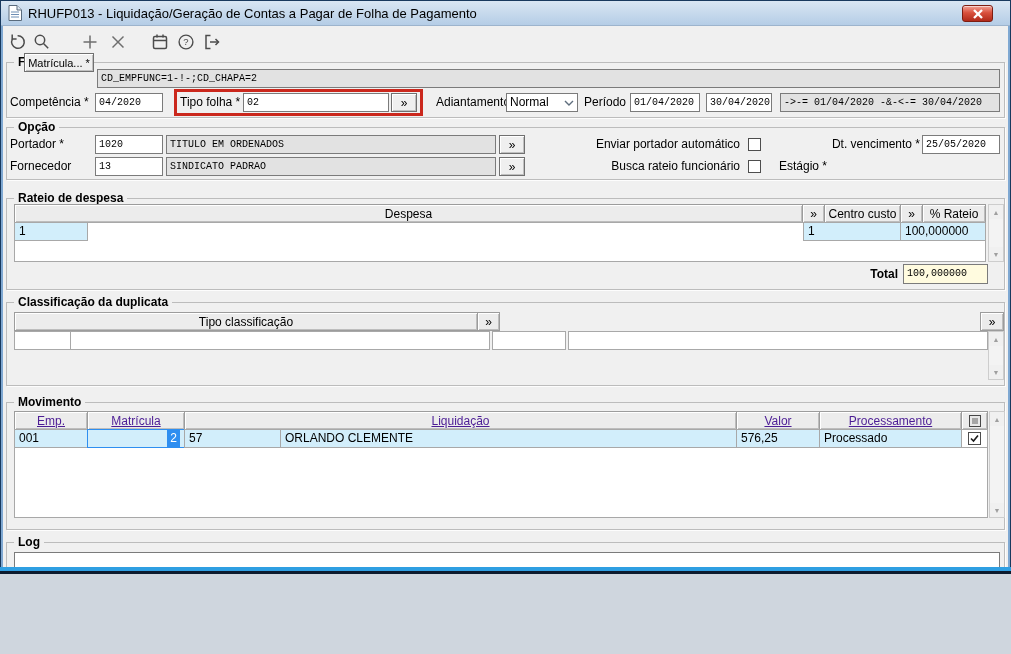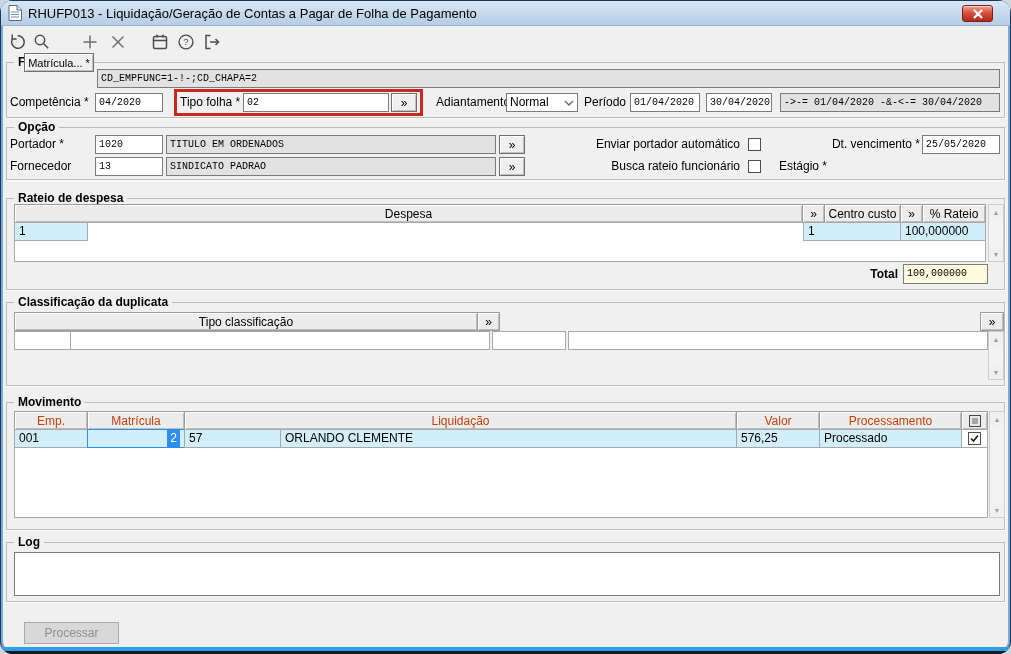--- a/index.html
+++ b/index.html
@@ -1,18 +1,18 @@
 <!DOCTYPE html>
 <html><head>
 <meta charset="utf-8">
 <style>
   * { margin:0; padding:0; box-sizing:border-box; }
   html,body { background:#cfd6de; font-family:"Liberation Sans","DejaVu Sans",sans-serif; }
-  .window { position:relative; width:1011px; height:654px; background:#f0f0f0;
-            box-shadow: inset 0 0 0 1px #18395e, inset 0 0 0 3px #7fa8d2; overflow:hidden;border-radius:13px; }
+  .window { position:relative; width:1011px; height:574px; background:#f0f0f0;
+            box-shadow: inset 0 0 0 1px #18395e, inset 0 0 0 3px #7fa8d2; overflow:hidden; }
   .titlebar { position:absolute; left:1px; top:1px; width:1009px; height:25px;
               background:linear-gradient(#d9e6f3,#b5cde6); display:flex; align-items:center;
               border-bottom:1px solid #9db4cd; }
   .title { font-size:13px; color:#000; margin-left:6px; white-space:nowrap; }
   .doc { margin-left:7px; display:flex; }
   .closebtn { position:absolute; right:17px; top:4px; width:31px; height:17px; border-radius:3px;
               background:linear-gradient(#f2a296,#d9513d 45%,#b02a1a); border:1px solid #7e1d11;
               box-shadow:inset 0 1px 0 rgba(255,255,255,.55); display:flex; align-items:center; justify-content:center; }
   .ticon { position:absolute; top:31px; width:22px; height:22px; background:none; border:none;
            display:flex; align-items:center; justify-content:center; }
@@ -28,21 +28,21 @@
   .btn { position:absolute; background:#efefef; border:1px solid #707070;
          box-shadow:inset 1px 1px 0 #fff, inset -1px -1px 0 #c0c0c0;
          font-size:12px; display:flex; align-items:center; justify-content:center; }
   .dd  { position:absolute; height:19px; background:#fff; border:1px solid #7b7b7b;
          font-size:12px; line-height:17px; padding:0 3px; }
   .dd .chev { position:absolute; right:3px; top:6px; }
   .cb  { position:absolute; width:13px; height:13px; background:#fff; border:1px solid #4d4d4d; }
   .hcell { position:absolute; height:19px; background:#ececec; border:1px solid #9c9c9c;
            box-shadow:inset 1px 1px 0 #fff, inset -1px -1px 0 #bdbdbd;
            display:flex; align-items:center; justify-content:center; font-size:12px; white-space:nowrap; overflow:hidden; }
-  .navy { color:#c2410c; }
+  .navy { color:#4c1d95; text-decoration:underline; }
   .gridbody { position:absolute; background:#fff; border:1px solid #a8a8a8; }
   .cell { position:absolute; height:19px; border:1px solid #a8a8a8; background:#d2eefb;
           font-size:12px; line-height:17px; padding:0 4px; white-space:nowrap; overflow:hidden; }
   .cell.white { background:#fff; }
   .vsb { position:absolute; width:16px; background:#f3f3f3; border:1px solid #cdcdcd; }
   .sarr { position:absolute; left:0; width:14px; height:14px; font-size:7px; color:#9f9f9f;
           display:flex; align-items:center; justify-content:center; background:#f0f0f0; }
   .redbox { position:absolute; border:3px solid #cb281d; pointer-events:none; z-index:5; }
   .hchk { position:absolute; width:12px; height:12px; border:1px solid #474747;
           background:#a6a6a6; box-shadow:inset 0 0 0 2px #e9e9e9; }

